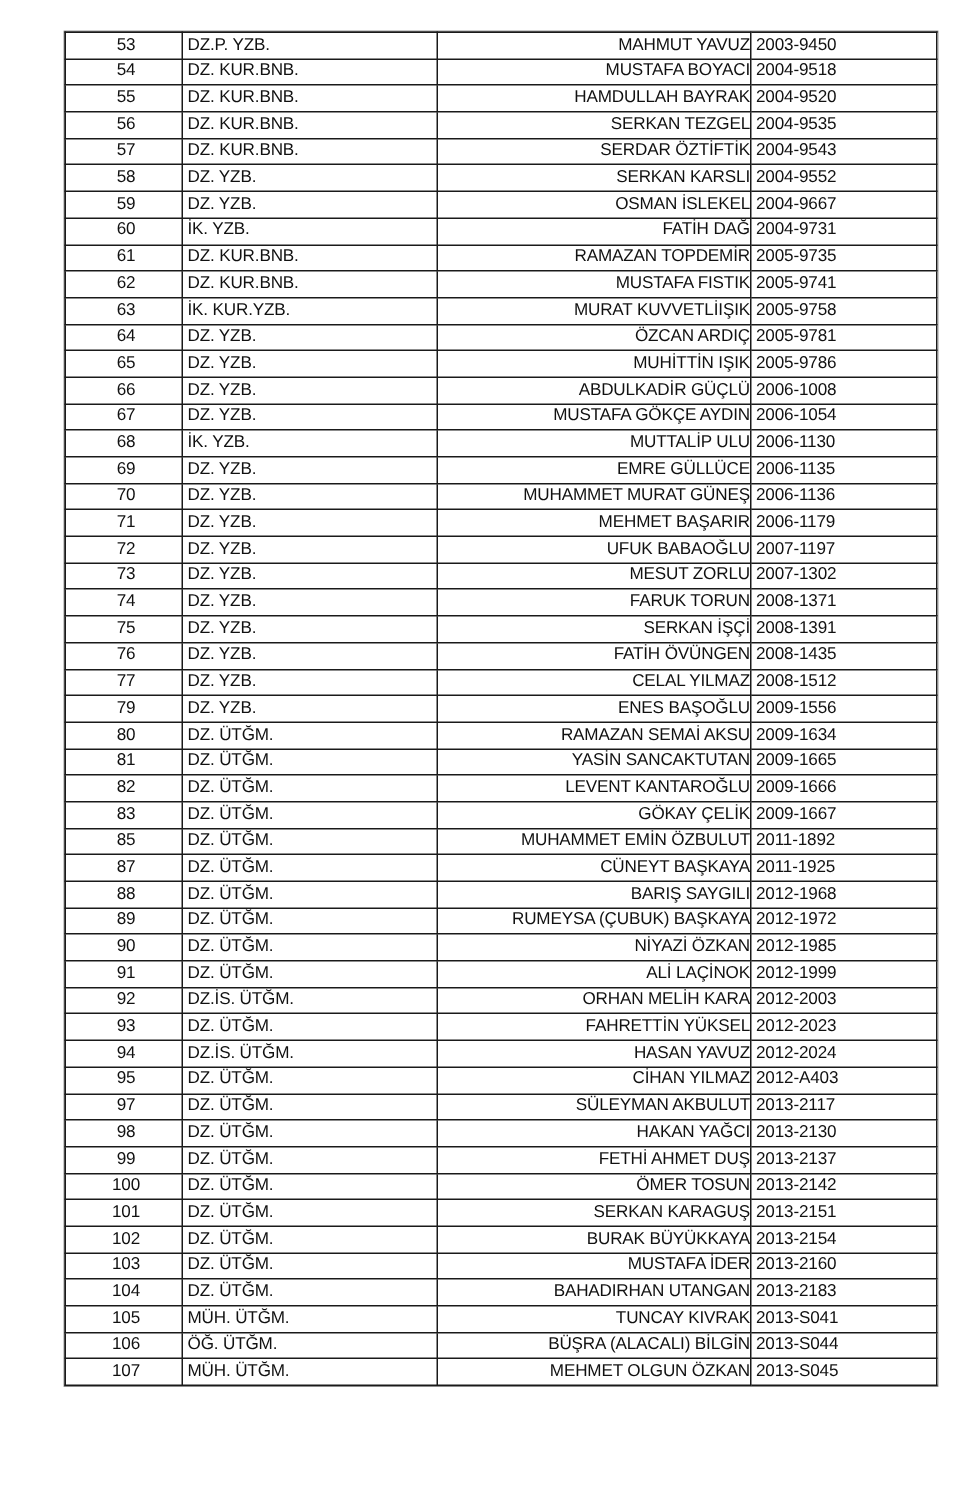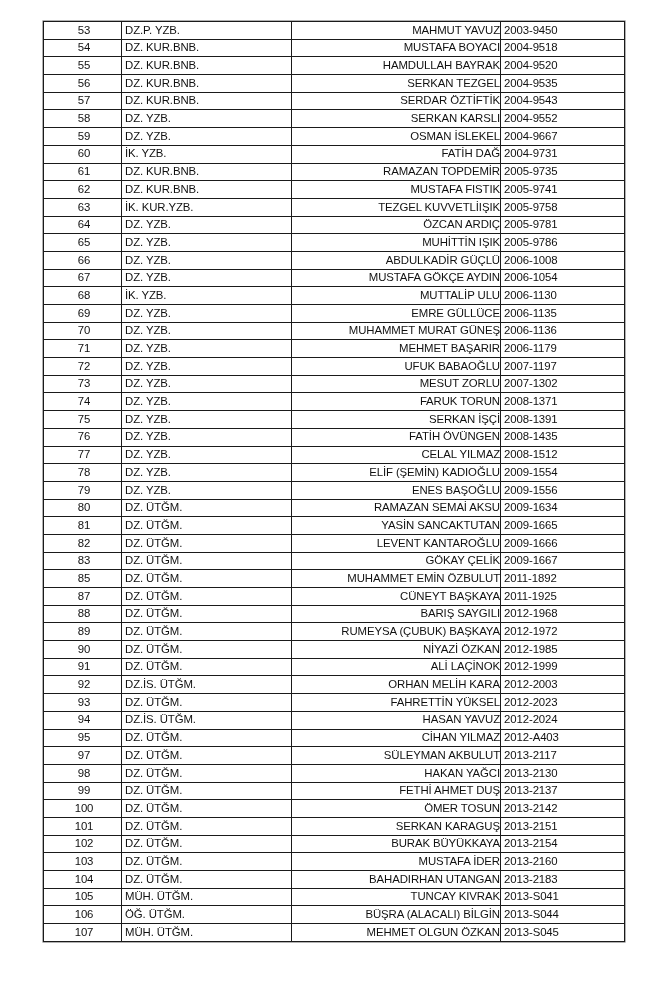--- a/index.html
+++ b/index.html
@@ -129,21 +129,21 @@
         </tr>
         <tr>
           <td class="col-no">62</td>
           <td class="col-rank">DZ. KUR.BNB.</td>
           <td class="col-name">MUSTAFA FISTIK</td>
           <td class="col-reg">2005-9741</td>
         </tr>
         <tr>
           <td class="col-no">63</td>
           <td class="col-rank">İK. KUR.YZB.</td>
-          <td class="col-name">TEZGEL KUVVETLİIŞIK</td>
+          <td class="col-name">MURAT KUVVETLİIŞIK</td>
           <td class="col-reg">2005-9758</td>
         </tr>
         <tr>
           <td class="col-no">64</td>
           <td class="col-rank">DZ. YZB.</td>
           <td class="col-name">ÖZCAN ARDIÇ</td>
           <td class="col-reg">2005-9781</td>
         </tr>
         <tr>
           <td class="col-no">65</td>
@@ -217,26 +217,20 @@
           <td class="col-name">FATİH ÖVÜNGEN</td>
           <td class="col-reg">2008-1435</td>
         </tr>
         <tr>
           <td class="col-no">77</td>
           <td class="col-rank">DZ. YZB.</td>
           <td class="col-name">CELAL YILMAZ</td>
           <td class="col-reg">2008-1512</td>
         </tr>
         <tr>
-          <td class="col-no">78</td>
-          <td class="col-rank">DZ. YZB.</td>
-          <td class="col-name">ELİF (ŞEMİN) KADIOĞLU</td>
-          <td class="col-reg">2009-1554</td>
-        </tr>
-        <tr>
           <td class="col-no">79</td>
           <td class="col-rank">DZ. YZB.</td>
           <td class="col-name">ENES BAŞOĞLU</td>
           <td class="col-reg">2009-1556</td>
         </tr>
         <tr>
           <td class="col-no">80</td>
           <td class="col-rank">DZ. ÜTĞM.</td>
           <td class="col-name">RAMAZAN SEMAİ AKSU</td>
           <td class="col-reg">2009-1634</td>

